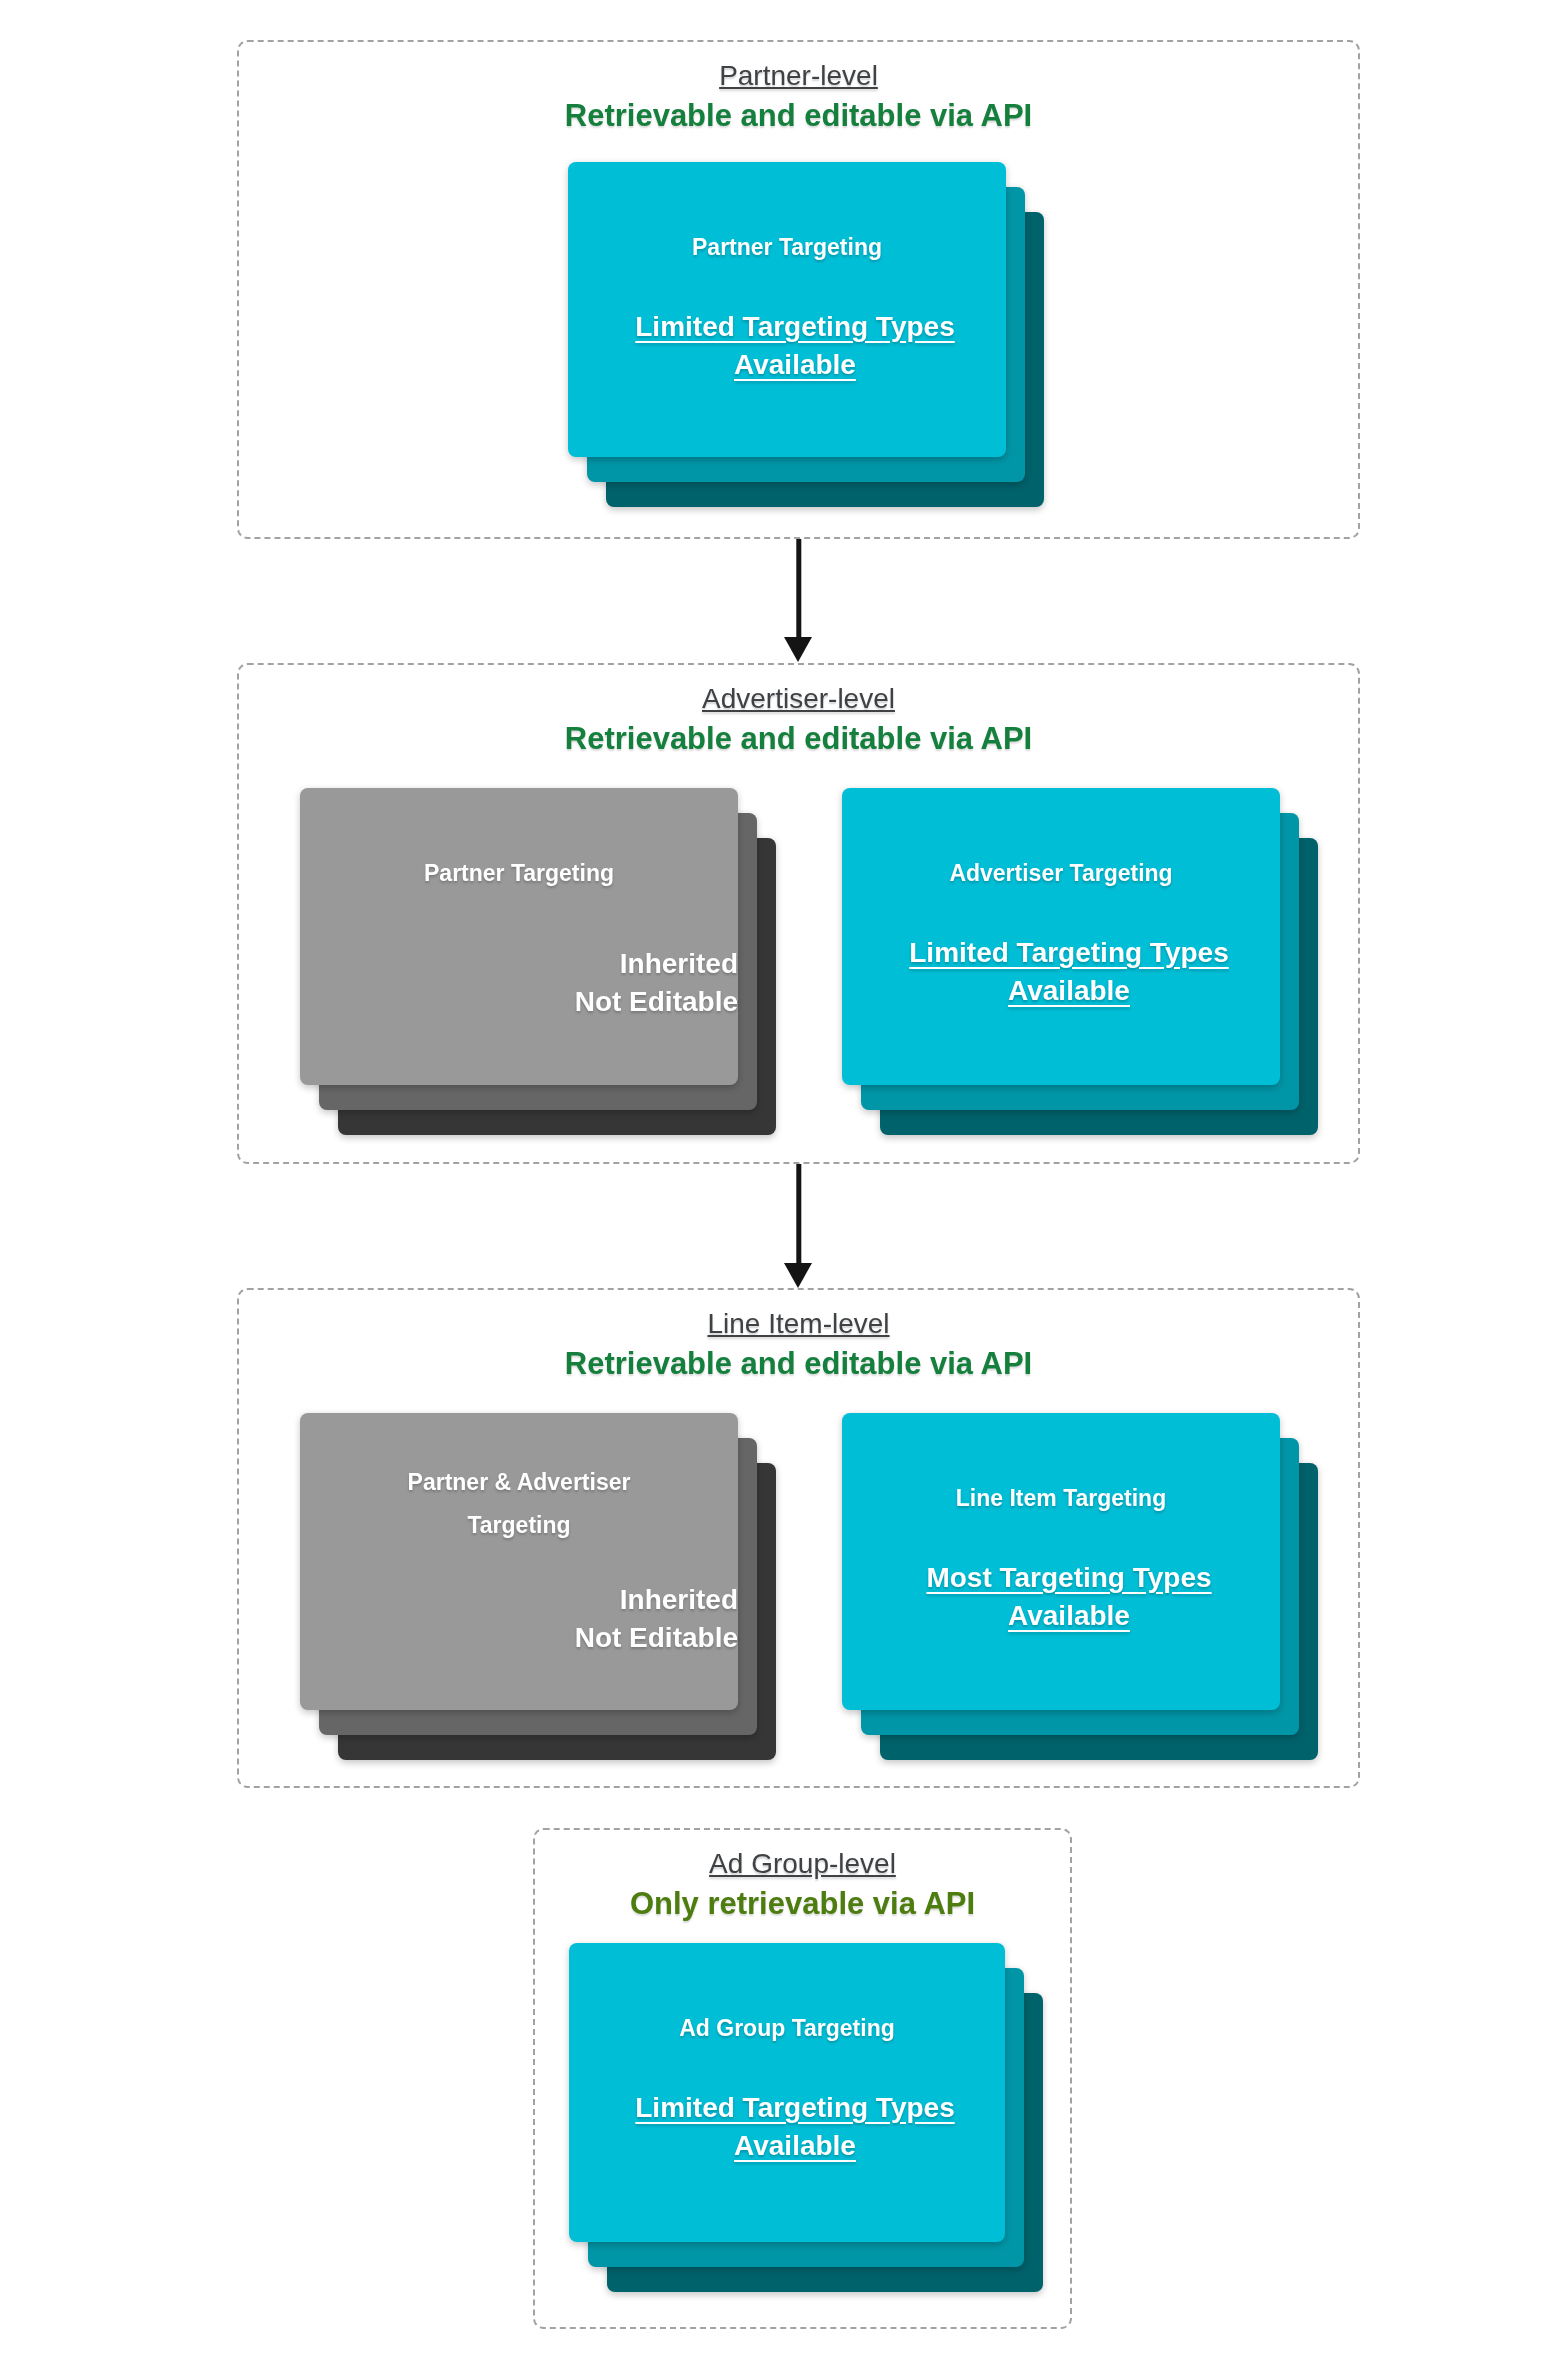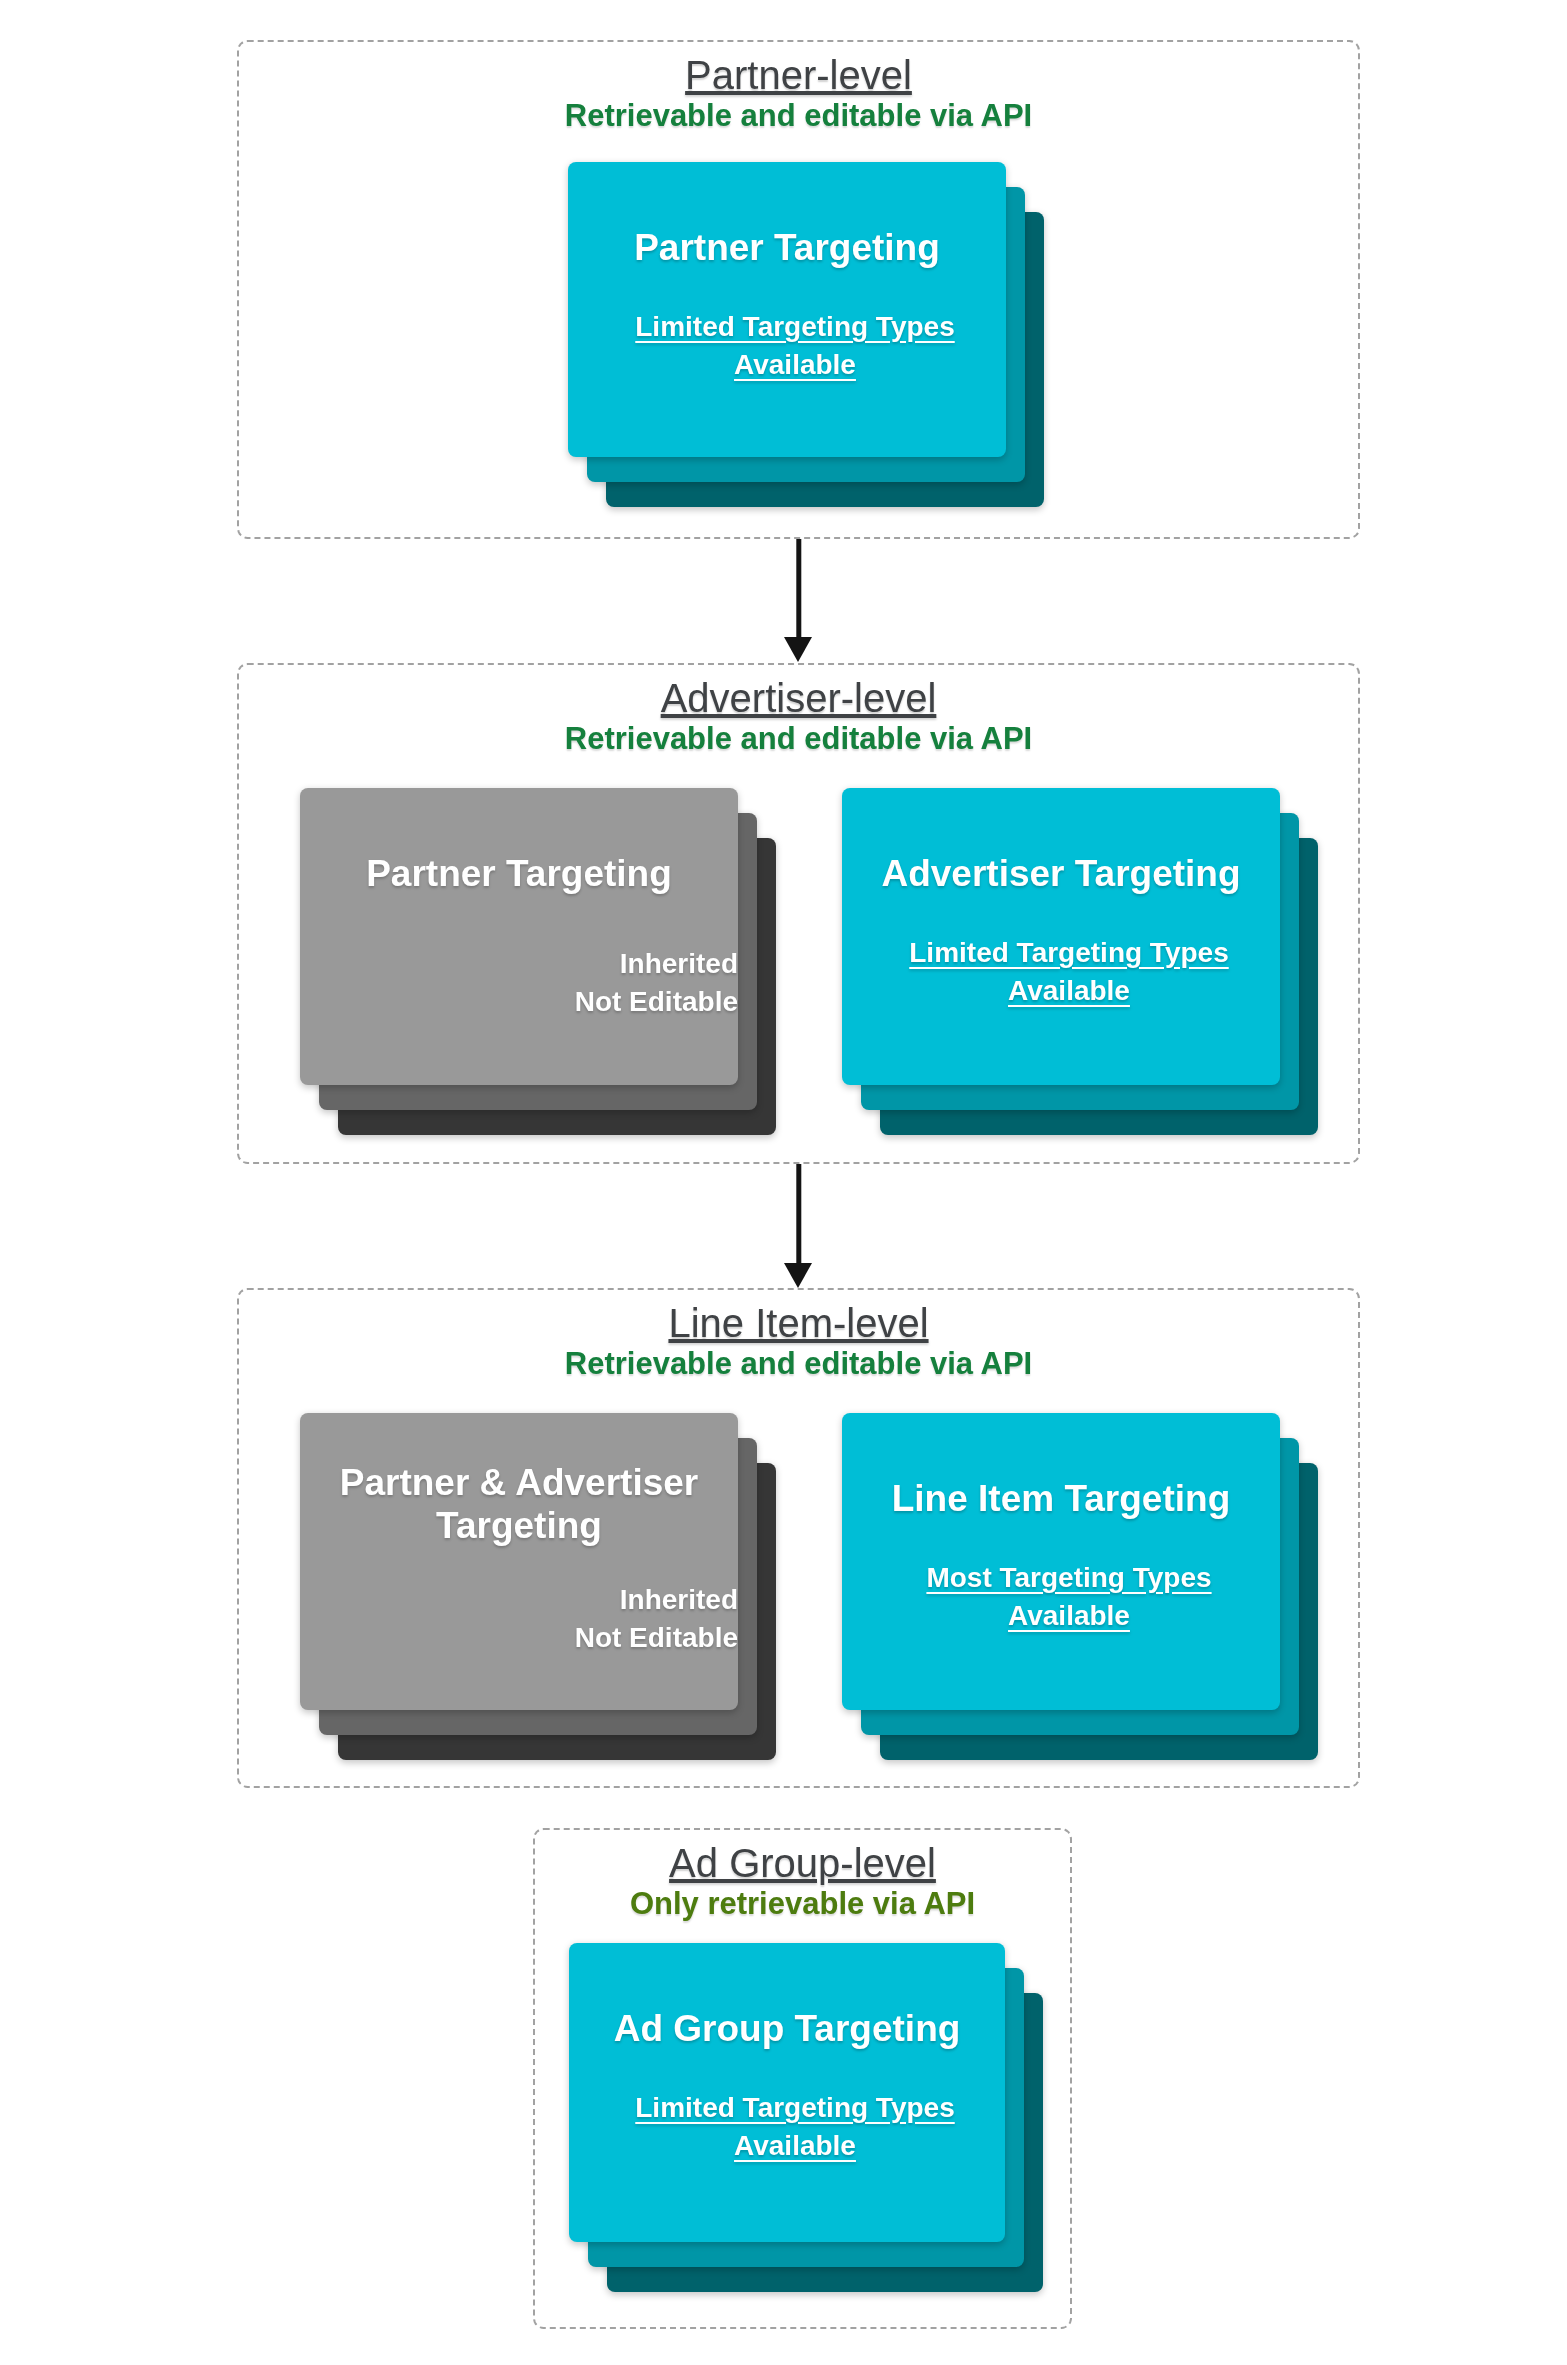--- a/index.html
+++ b/index.html
@@ -19,21 +19,21 @@
     border-radius:10.7px;
     background:#ffffff;
   }
   #section-partner    { left:237px; top:40px;   width:1123px; height:499px; }
   #section-advertiser { left:237px; top:663px;  width:1123px; height:501px; }
   #section-lineitem   { left:237px; top:1288px; width:1123px; height:500px; }
   #section-adgroup    { left:533px; top:1828px; width:539px;  height:501px; }
 
   .sec-header { padding-top:12.5px; text-align:center; }
   .sec-title {
-    font-size:40px; font-weight:400; color:#3F4245;
+    font-size:28px; font-weight:400; color:#3F4245;
     text-decoration:underline;
     line-height:41px;
     text-shadow:0 1.8px 1.8px rgba(0,0,0,0.18);
   }
   .sec-subtitle {
     font-size:31px; font-weight:700; color:#15803d;
     line-height:39px;
     text-shadow:0 1.8px 1.8px rgba(0,0,0,0.15);
   }
   .sec-subtitle.red { color:#4d7c0f; }
@@ -52,21 +52,21 @@
   .teal      { background:#00BED6; }
   .teal-mid  { background:#0096A7; }
   .teal-dark { background:#00626B; }
   .gray      { background:#999999; }
   .gray-mid  { background:#666666; }
   .gray-dark { background:#363636; }
 
   .card { text-align:center; color:#ffffff; }
   .card-title {
     margin-top:64px;
-    font-size:37px; font-weight:700;
+    font-size:23px; font-weight:700;
     line-height:43px;
     white-space:pre-line;
     text-shadow:0 1.8px 2.7px rgba(0,0,0,0.22);
   }
   .card-title.two-line { margin-top:48px; }
   .card-body {
     margin-top:39px;
     font-size:28px; font-weight:700;
     line-height:38px;
     white-space:pre-line;

